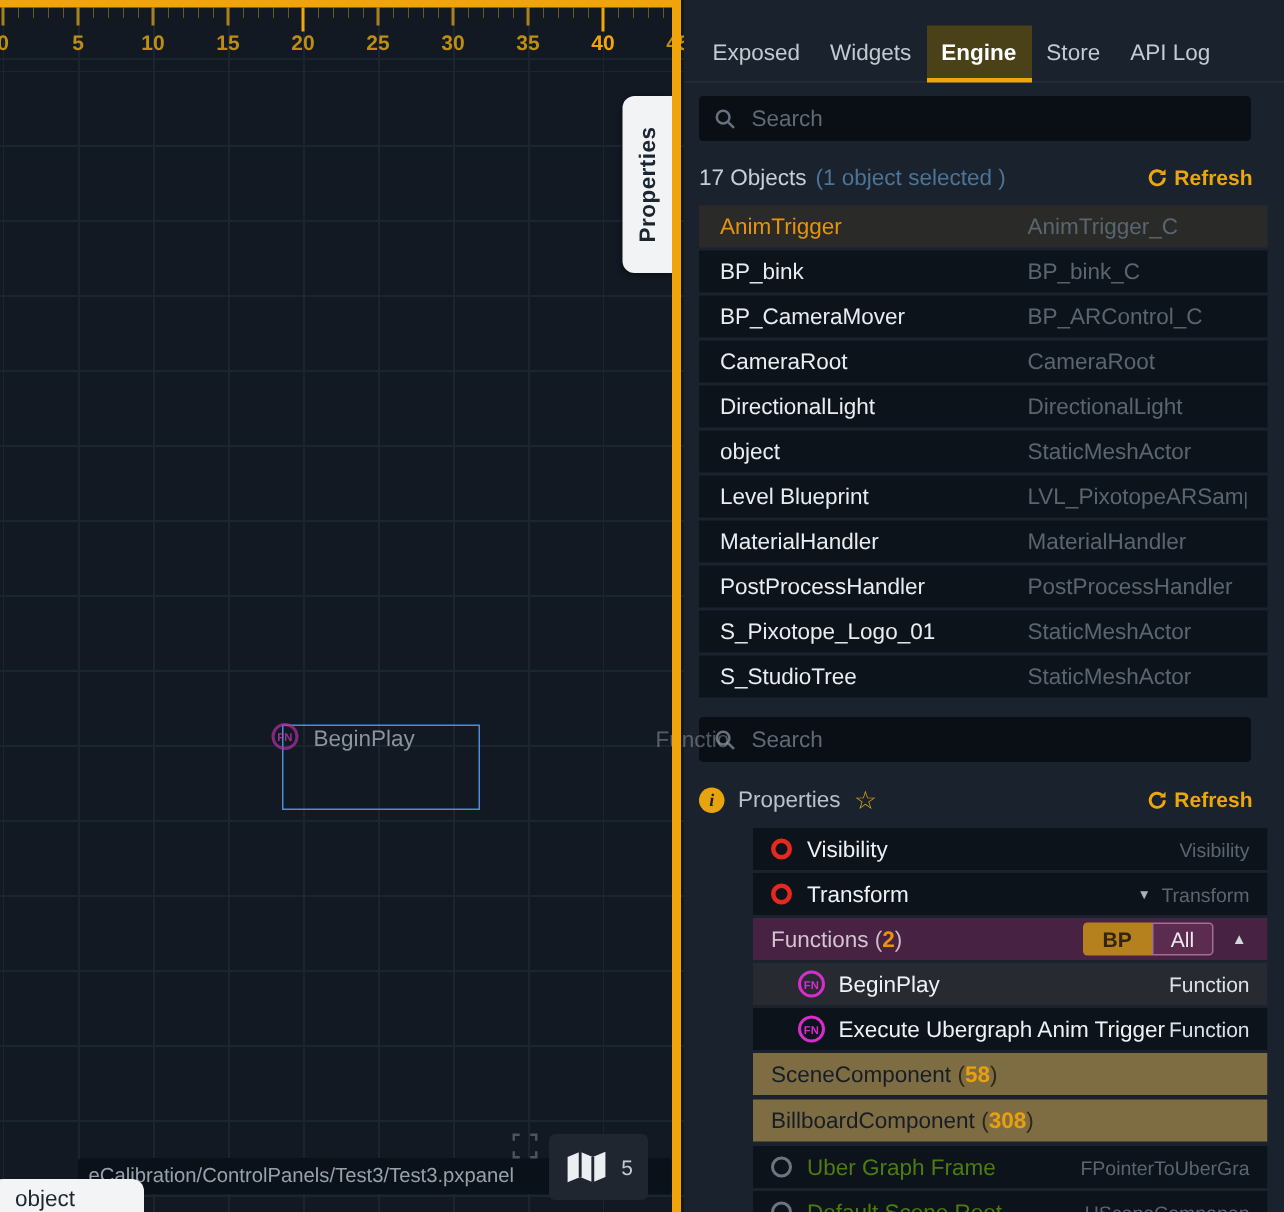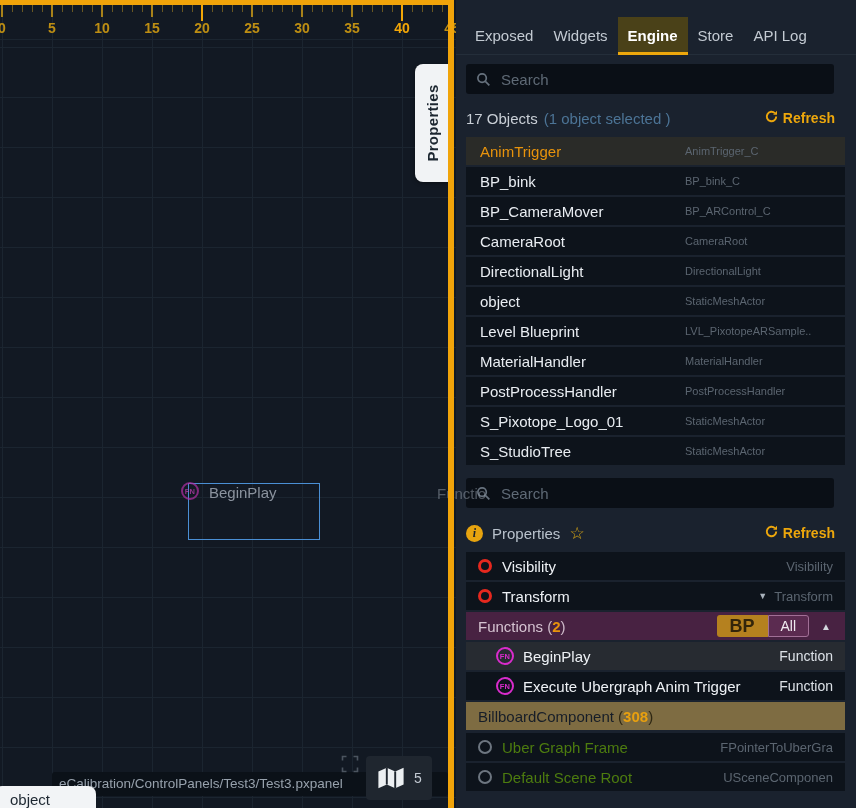--- a/index.html
+++ b/index.html
@@ -57,50 +57,50 @@
   .search{position:absolute;left:10px;width:368px;height:30px;background:#0a0f16;border-radius:3px;
     display:flex;align-items:center;padding:0 10px;box-sizing:border-box;}
   .s1{top:64px;}.s2{top:478px;}
   .search input{flex:1;background:transparent;border:0;outline:none;color:#d2d8df;font-size:15px;}
   .search input::placeholder{color:#5f6a76;}
   .mag{margin-right:8px;flex:none;display:flex;}
 
   .objhdr{position:absolute;left:10px;right:15px;top:104px;height:28px;display:flex;align-items:center;}
   .cntlbl{font-size:15px;color:#c9cfd6;}
   .sellbl{font-size:15px;color:#4c7496;margin-left:6px;}
-  .refresh{margin-left:auto;display:flex;align-items:flex-start;gap:5px;color:#eda70c;font-size:14px;font-weight:700;
+  .refresh{margin-left:auto;display:flex;align-items:center;gap:5px;color:#eda70c;font-size:14px;font-weight:700;
     background:none;border:none;cursor:pointer;}
 
   .objlist{position:absolute;left:10px;top:137px;width:379px;height:330px;}
   .orow{height:28px;margin-bottom:2px;background:#0d131b;display:flex;align-items:center;padding:0 14px;box-sizing:border-box;cursor:pointer;}
   .orow.sel{background:#2a2b28;}
   .oname{flex:1;font-size:15px;color:#e9edf2;white-space:nowrap;overflow:hidden;}
   .orow.sel .oname{color:#e8930c;}
-  .oval{width:146px;flex:none;font-size:11px;color:#5b6570;white-space:nowrap;overflow:hidden;}
+  .oval{width:146px;flex:none;font-size:15px;color:#5b6570;white-space:nowrap;overflow:hidden;}
 
   .prophdr{position:absolute;left:10px;right:15px;top:518px;height:30px;display:flex;align-items:center;gap:9px;}
   .info{width:17px;height:17px;border-radius:50%;background:#e7a40f;color:#17202b;font-size:12px;font-weight:700;
     font-style:italic;display:flex;align-items:center;justify-content:center;font-family:"Liberation Serif",serif;cursor:pointer;}
   .ptitle{font-size:15px;color:#b9c2cc;}
   .star{font-size:17px;color:#d9a714;line-height:1;cursor:pointer;}
 
   .proplist{position:absolute;left:10px;top:552px;width:379px;height:256px;overflow:hidden;}
-  .prow{height:28px;margin-bottom:2px;display:flex;align-items:center;box-sizing:border-box;background:#0d131b;padding:0 12px;cursor:pointer;}
+  .prow{height:28px;margin-bottom:2px;display:flex;align-items:center;box-sizing:border-box;background:#0d131b;padding:0 12px;cursor:pointer;margin-left:36px;}
   .ring{width:14px;height:14px;border-radius:50%;border:3px solid #e6281e;box-sizing:border-box;flex:none;margin-right:10px;}
   .ring.gray-ring{border-color:#6d7680;border-width:2.5px;}
   .pname{flex:1;font-size:15px;color:#eef1f5;white-space:nowrap;overflow:hidden;}
   .prow.dim .pname{color:#4d7c0f;}
   .pval{margin-left:auto;font-size:13px;color:#5b6570;white-space:nowrap;overflow:hidden;max-width:175px;display:flex;align-items:center;flex:none;}
   .dd{font-size:9px;color:#a9b2bc;margin-right:7px;}
   .prow.fgroup{background:#482242;}
   .gname{font-size:15px;color:#d5c3d1;}
   .gpar{color:#cdb9c9;}
   .gnum{color:#e8930c;font-weight:700;}
   .seg{margin-left:auto;display:flex;}
-  .bpbtn{height:22px;padding:0 13px;background:#b5811f;color:#33250a;font-size:18px;font-weight:700;border:none;
+  .bpbtn{height:22px;padding:0 13px;background:#b5811f;color:#33250a;font-size:14px;font-weight:700;border:none;
     border-radius:3px 0 0 3px;cursor:pointer;}
   .allbtn{height:22px;padding:0 12px;background:#5b2b50;color:#f0eaf0;font-size:14px;border:1px solid #a16f96;
     border-radius:0 3px 3px 0;cursor:pointer;box-sizing:border-box;}
   .caret{font-size:10px;color:#d2d7dd;margin-left:12px;margin-right:2px;}
   .prow.fn{padding-left:30px;}
   .prow.fn.sel{background:#272b31;}
   .fval{margin-left:auto;font-size:14px;color:#dce1e7;flex:none;}
   .prow.comp{background:#7e6c42;margin-bottom:3px;}
   .cname{font-size:15px;color:#161d28;font-weight:500;}
   .cpar{color:#2e2713;}
@@ -298,20 +298,23 @@
       <span class="fnbadge">FN</span>
       <span class="pname">BeginPlay</span>
       <span class="fval">Function</span>
         </div>
         <div class="prow fn">
       <span class="fnbadge">FN</span>
       <span class="pname">Execute Ubergraph Anim Trigger</span>
       <span class="fval">Function</span>
         </div>
         <div class="prow comp">
+      <span class="cname">SceneComponent <span class="cpar">(</span><span class="cnum">58</span><span class="cpar">)</span></span>
+        </div>
+        <div class="prow comp">
       <span class="cname">BillboardComponent <span class="cpar">(</span><span class="cnum">308</span><span class="cpar">)</span></span>
         </div>
         <div class="prow dim">
       <span class="ring gray-ring"></span>
       <span class="pname">Uber Graph Frame</span>
       <span class="pval">FPointerToUberGra</span>
         </div>
         <div class="prow dim">
       <span class="ring gray-ring"></span>
       <span class="pname">Default Scene Root</span>

